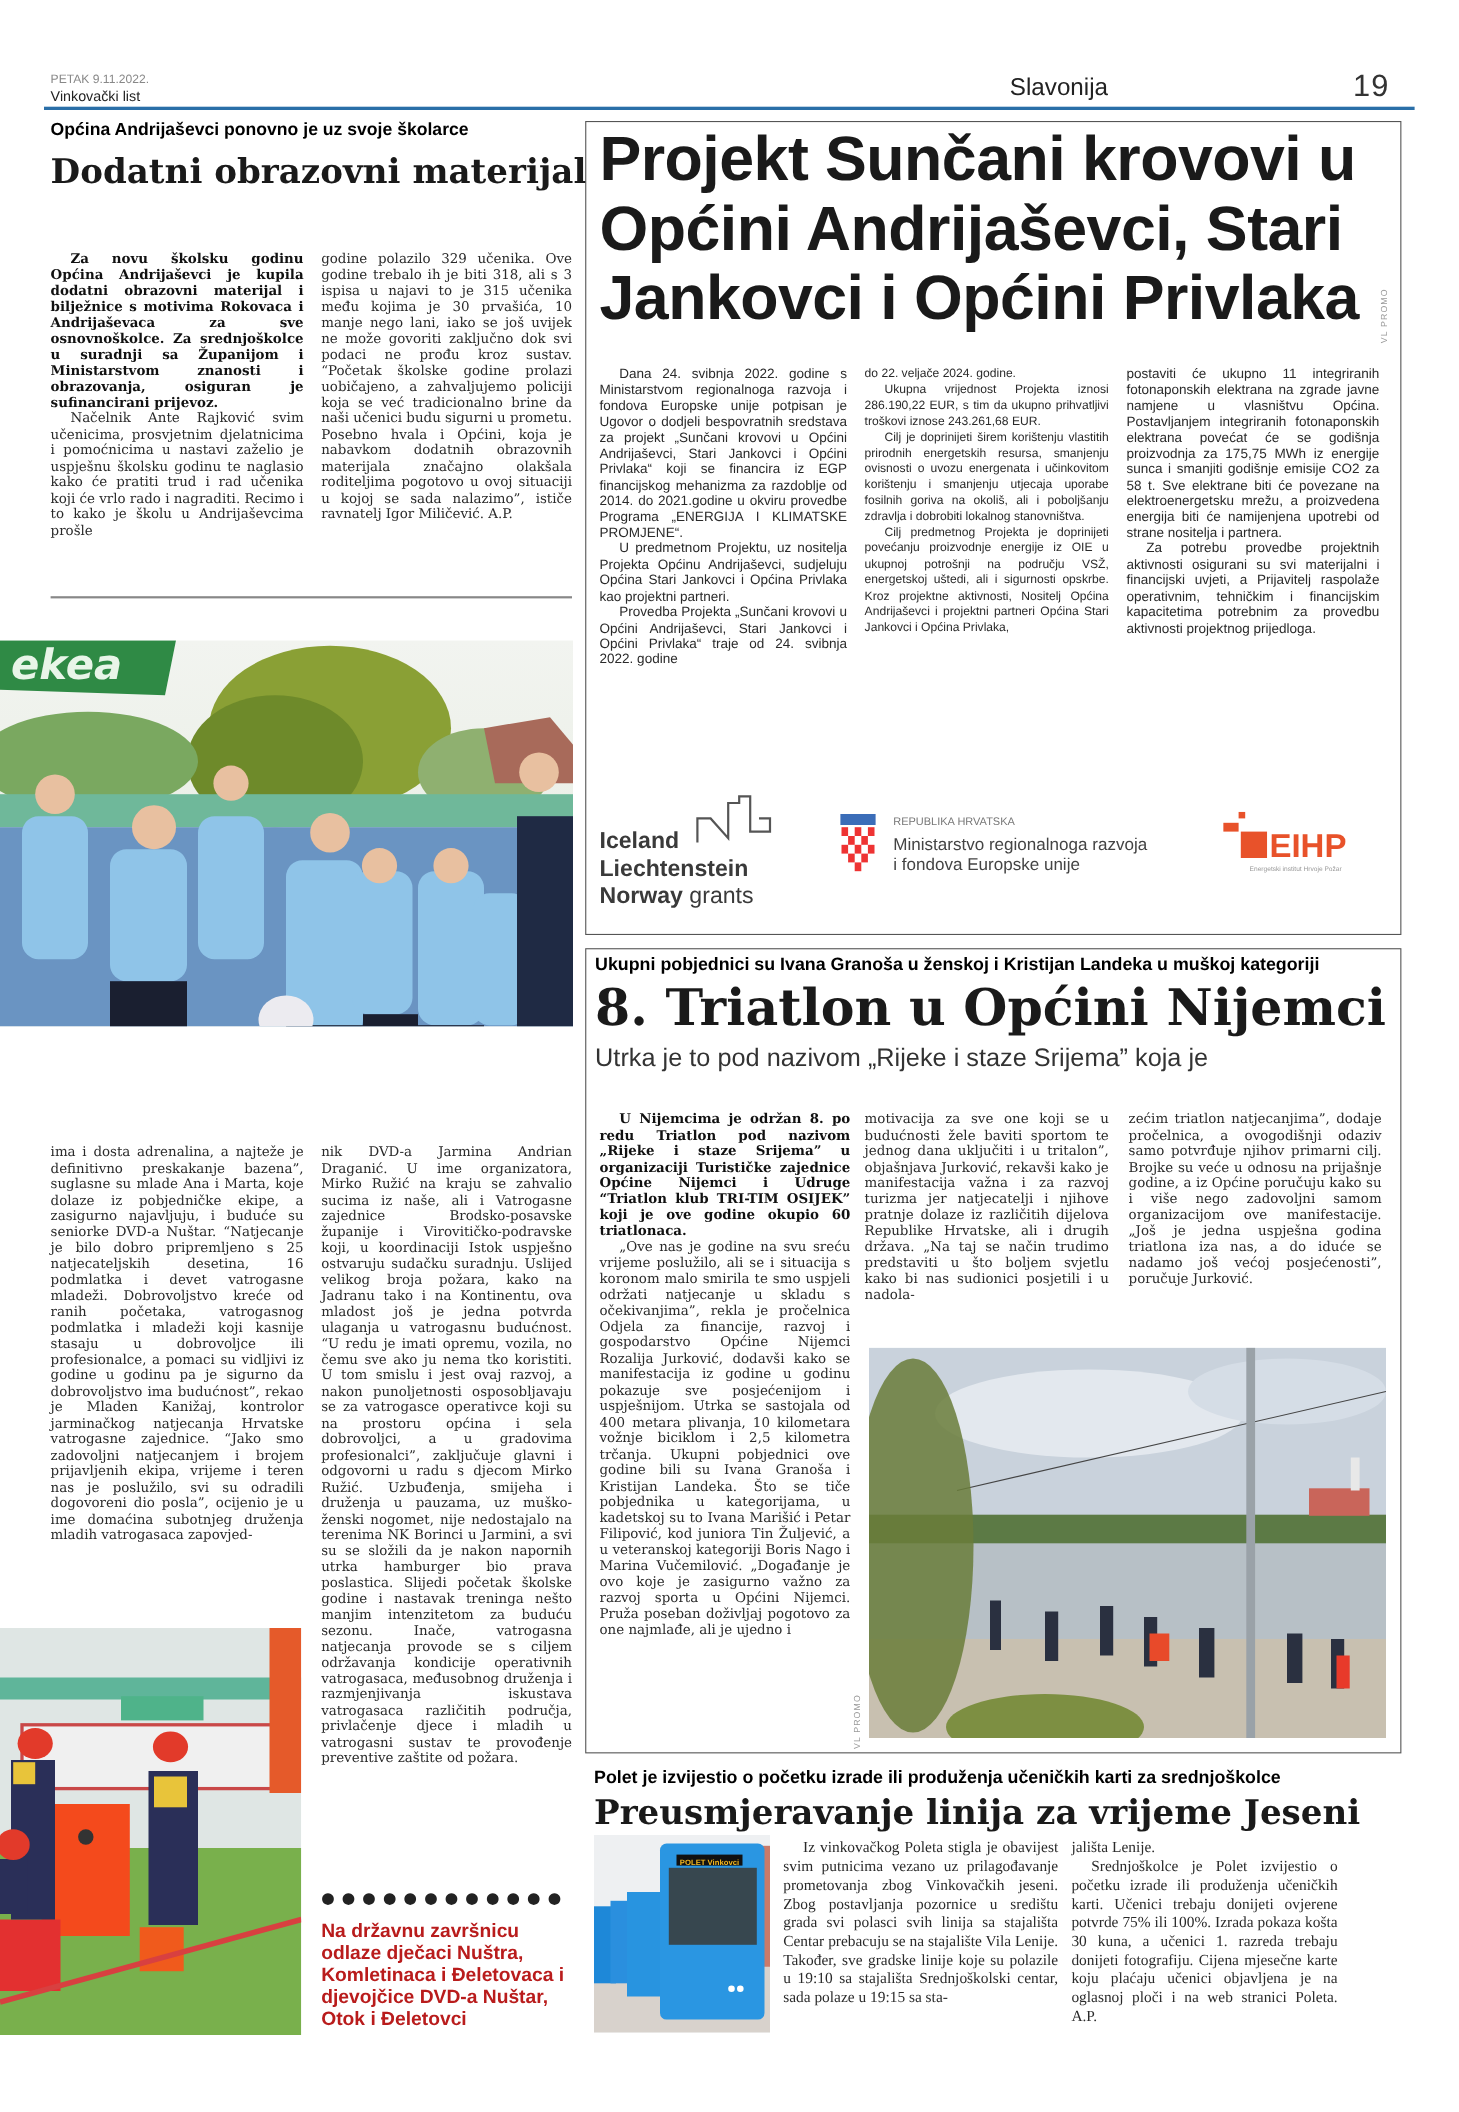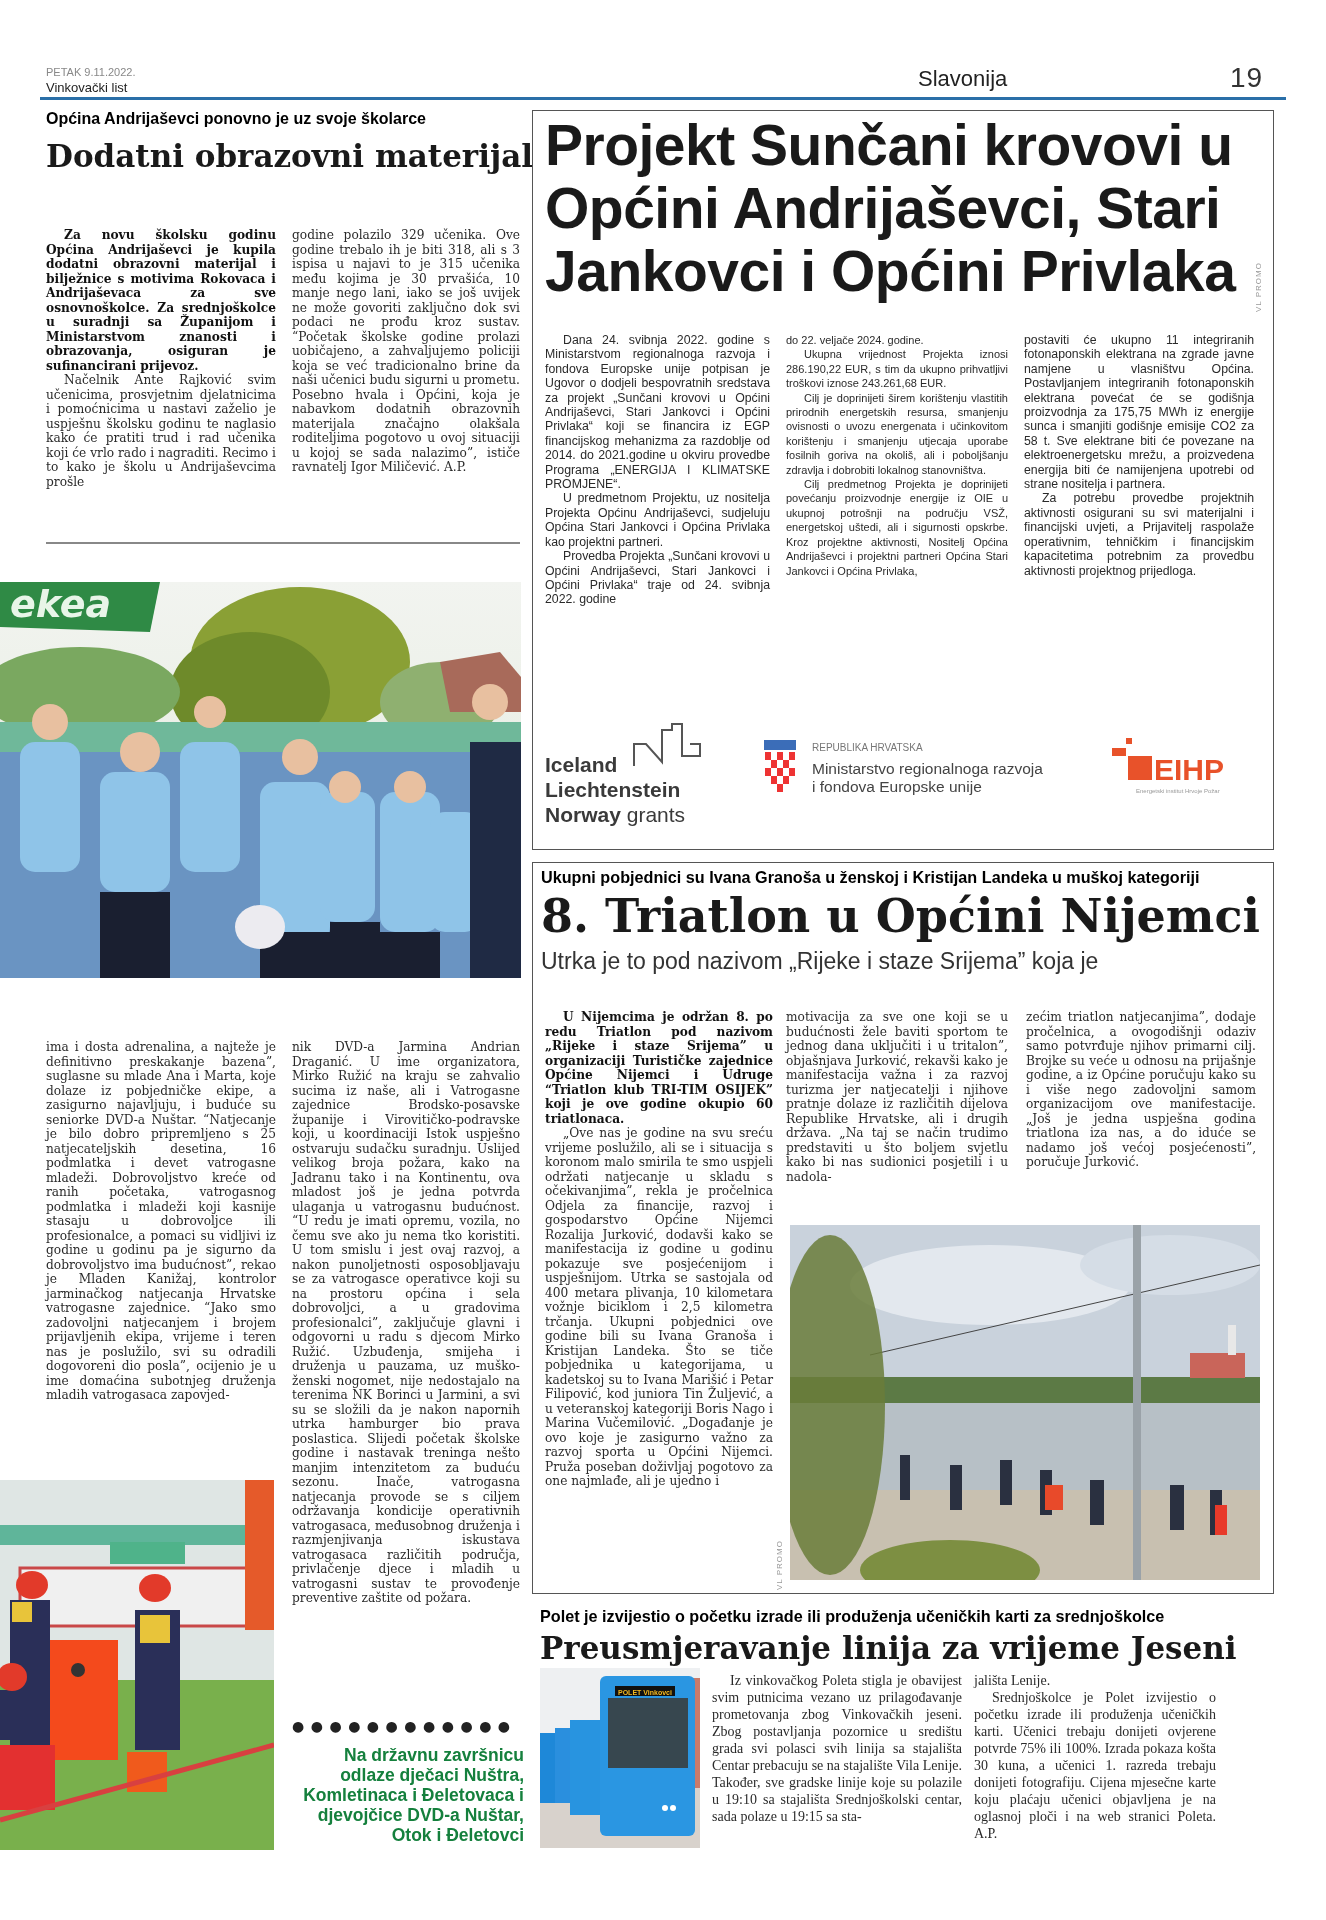--- a/index.html
+++ b/index.html
@@ -38,21 +38,21 @@
 </div>
 <div class="col" style="left:46px;top:228px;width:230px;">
   <p><b>Za novu školsku godinu Općina Andrijaševci je kupila dodatni obrazovni materijal i bilježnice s motivima Rokovaca i Andrijaševaca za sve osnovnoškolce. Za srednjoškolce u suradnji sa Županijom i Ministarstvom znanosti i obrazovanja, osiguran je sufinancirani prijevoz.</b></p>
   <p>Načelnik Ante Rajković svim učenicima, prosvjetnim djelatnicima i pomoćnicima u nastavi zaželio je uspješnu školsku godinu te naglasio kako će pratiti trud i rad učenika koji će vrlo rado i nagraditi. Recimo i to kako je školu u Andrijaševcima prošle</p>
 </div>
 <div class="col" style="left:292px;top:228px;width:228px;">
   <p class="noind">godine polazilo 329 učenika. Ove godine trebalo ih je biti 318, ali s 3 ispisa u najavi to je 315 učenika među kojima je 30 prvašića, 10 manje nego lani, iako se još uvijek ne može govoriti zaključno dok svi podaci ne prođu kroz sustav. “Početak školske godine prolazi uobičajeno, a zahvaljujemo policiji koja se već tradicionalno brine da naši učenici budu sigurni u prometu. Posebno hvala i Općini, koja je nabavkom dodatnih obrazovnih materijala značajno olakšala roditeljima pogotovo u ovoj situaciji u kojoj se sada nalazimo”, ističe ravnatelj Igor Miličević. A.P.</p>
 </div>
 <div class="hr" style="left:46px;top:542px;width:474px;"></div>
 
-<div class="photo" style="left:0;top:582px;width:521px;height:396px;">
+<div class="photo" style="left:0;top:582px;width:521px;height:351px;">
   <svg width="521" height="455" viewBox="0 0 521 455">
     <defs>
       <linearGradient id="sky1" x1="0" y1="0" x2="0" y2="1">
           <stop offset="0" stop-color="#f2f4f0"></stop>
           <stop offset="1" stop-color="#dfe8d8"></stop>
         </linearGradient>
     </defs>
     <rect width="521" height="455" fill="url(#sky1)"></rect>
     <ellipse cx="300" cy="80" rx="110" ry="75" fill="#8aa035"></ellipse>
     <ellipse cx="250" cy="110" rx="80" ry="60" fill="#6e8a2a"></ellipse>
@@ -93,21 +93,21 @@
   </svg>
 </div>
 
 <div class="col" style="left:46px;top:1040px;width:230px;">
   <p class="noind">ima i dosta adrenalina, a najteže je definitivno preskakanje bazena”, suglasne su mlade Ana i Marta, koje dolaze iz pobjedničke ekipe, a zasigurno najavljuju, i buduće su seniorke DVD-a Nuštar. “Natjecanje je bilo dobro pripremljeno s 25 natjecateljskih desetina, 16 podmlatka i devet vatrogasne mladeži. Dobrovoljstvo kreće od ranih početaka, vatrogasnog podmlatka i mladeži koji kasnije stasaju u dobrovoljce ili profesionalce, a pomaci su vidljivi iz godine u godinu pa je sigurno da dobrovoljstvo ima budućnost”, rekao je Mladen Kanižaj, kontrolor jarminačkog natjecanja Hrvatske vatrogasne zajednice. “Jako smo zadovoljni natjecanjem i brojem prijavljenih ekipa, vrijeme i teren nas je poslužilo, svi su odradili dogovoreni dio posla”, ocijenio je u ime domaćina subotnjeg druženja mladih vatrogasaca zapovjed-</p>
 </div>
 <div class="col" style="left:292px;top:1040px;width:228px;">
   <p class="noind">nik DVD-a Jarmina Andrian Draganić. U ime organizatora, Mirko Ružić na kraju se zahvalio sucima iz naše, ali i Vatrogasne zajednice Brodsko-posavske županije i Virovitičko-podravske koji, u koordinaciji Istok uspješno ostvaruju sudačku suradnju. Uslijed velikog broja požara, kako na Jadranu tako i na Kontinentu, ova mladost još je jedna potvrda ulaganja u vatrogasnu budućnost. “U redu je imati opremu, vozila, no čemu sve ako ju nema tko koristiti. U tom smislu i jest ovaj razvoj, a nakon punoljetnosti osposobljavaju se za vatrogasce operativce koji su na prostoru općina i sela dobrovoljci, a u gradovima profesionalci”, zaključuje glavni i odgovorni u radu s djecom Mirko Ružić. Uzbuđenja, smijeha i druženja u pauzama, uz muško-ženski nogomet, nije nedostajalo na terenima NK Borinci u Jarmini, a svi su se složili da je nakon napornih utrka hamburger bio prava poslastica. Slijedi početak školske godine i nastavak treninga nešto manjim intenzitetom za buduću sezonu. Inače, vatrogasna natjecanja provode se s ciljem održavanja kondicije operativnih vatrogasaca, međusobnog druženja i razmjenjivanja iskustava vatrogasaca različitih područja, privlačenje djece i mladih u vatrogasni sustav te provođenje preventive zaštite od požara.</p>
 </div>
 <div class="dots" style="left:292px;top:1718px;">●●●●●●●●●●●●</div>
-<div class="abs sans" style="left:292px;top:1745px;width:232px;font-size:17.5px;font-weight:bold;line-height:20px;color:#15803d;text-align:right;">Na državnu završnicu odlaze dječaci Nuštra, Komletinaca i Đeletovaca i djevojčice DVD-a Nuštar, Otok i Đeletovci</div>
+<div class="abs sans" style="left:292px;top:1745px;width:232px;font-size:17.5px;font-weight:bold;line-height:20px;color:#b91c1c;">Na državnu završnicu odlaze dječaci Nuštra, Komletinaca i Đeletovaca i djevojčice DVD-a Nuštar, Otok i Đeletovci</div>
 
 <div class="photo" style="left:0;top:1480px;width:274px;height:370px;">
   <svg width="274" height="370" viewBox="0 0 274 370">
     <rect width="274" height="370" fill="#dfe6e4"></rect>
     <rect x="0" y="45" width="274" height="20" fill="#5fb59a"></rect>
     <rect x="110" y="62" width="75" height="22" fill="#4fb38a"></rect>
     <rect x="20" y="88" width="240" height="58" fill="#f0f0f0" stroke="#c94848" stroke-width="3"></rect>
     <rect x="245" y="0" width="29" height="150" fill="#e55a2a"></rect>
     <rect x="0" y="200" width="274" height="170" fill="#79b04c"></rect>
     <rect x="38" y="160" width="80" height="120" fill="#f44a1c"></rect>

